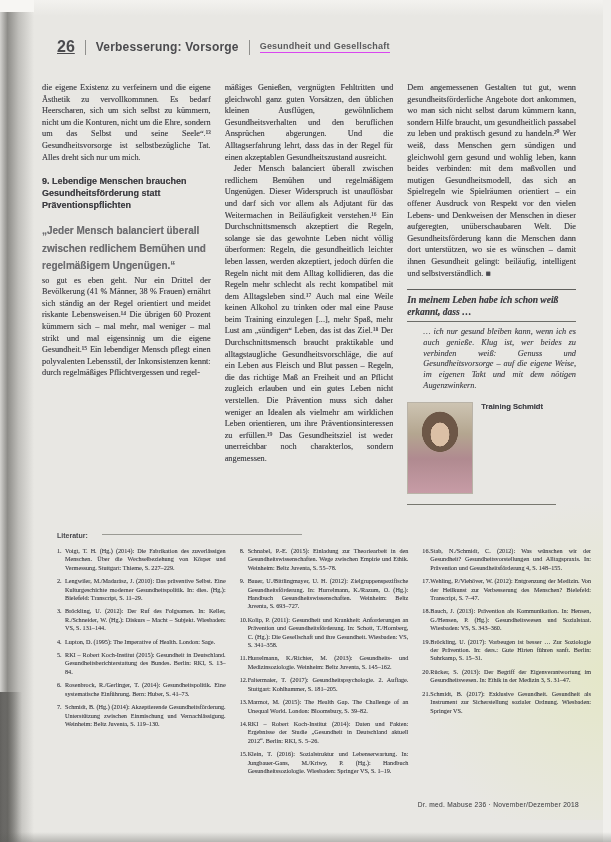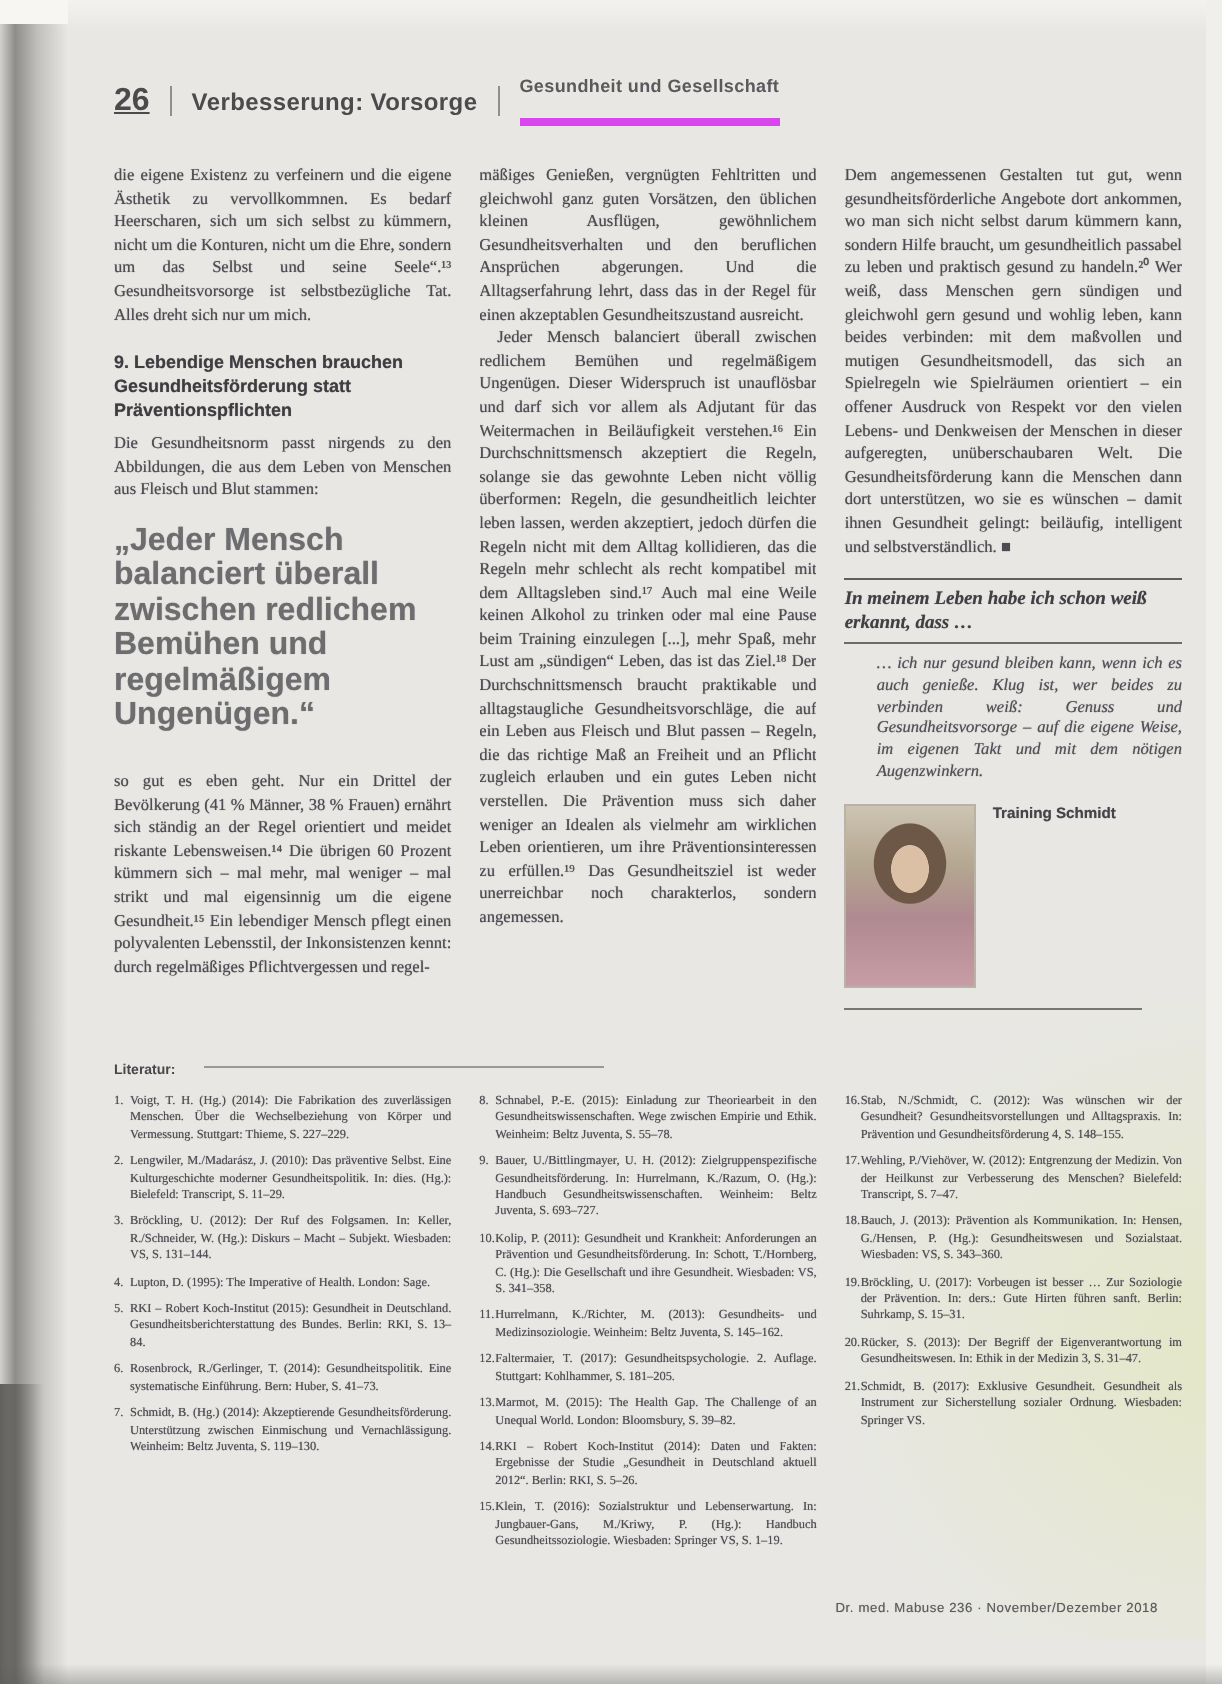--- a/index.html
+++ b/index.html
@@ -23,33 +23,33 @@
     background:linear-gradient(0deg,rgba(90,90,86,.35) 0%,rgba(90,90,86,0) 100%);}
   .scan-green{position:absolute;right:0;top:500px;width:190px;height:320px;
     background:radial-gradient(ellipse at 100% 55%,rgba(228,231,198,.95) 0%,rgba(228,231,198,0) 72%);}
   
   .header{position:absolute;top:38px;left:57px;display:flex;align-items:center;gap:10px;
     font-family:"Liberation Sans", sans-serif;color:#4b4b4e;}
   .page-num{font-size:16px;font-weight:bold;text-decoration:underline;}
   .vdiv{width:1px;height:15px;background:#8f8f8c;}
   .section-title{font-size:12px;font-weight:bold;letter-spacing:.2px;}
   .magazine-title{font-size:9px;font-weight:bold;color:#5a5a5c;
-    border-bottom:4px solid #d946ef;padding-bottom:11px;letter-spacing:.2px;}
+    border-bottom:1px solid #d946ef;padding-bottom:1px;letter-spacing:.2px;}
   
-  .text-columns{position:absolute;top:82px;left:57px;width:534px;height:440px;
+  .text-columns{position:absolute;top:82px;left:42px;width:534px;height:440px;
     display:grid;grid-template-columns:1fr 1fr 1fr;column-gap:14px;overflow:hidden;}
   .col{overflow:hidden;}
   p.body{margin:0;font-size:8.3px;line-height:11.6px;color:#4c4c52;
     text-align:justify;text-shadow:0 0 .5px rgba(76,76,82,.75);}
   p.body.indent{text-indent:9px;}
   .subheading{margin:12px 0 5px 0;font-family:"Liberation Sans", sans-serif;
     font-size:9px;line-height:12px;font-weight:bold;color:#3d3d42;
     text-shadow:0 0 .4px rgba(61,61,66,.6);}
-  .pullquote{margin:11px 0 18px 0;font-family:"Liberation Sans", sans-serif;
-    font-size:16px;line-height:17.5px;font-weight:bold;color:#6d6d70;
+  .pullquote{margin:11px 0 0 0;font-family:"Liberation Sans", sans-serif;
+    font-size:10px;line-height:17.5px;font-weight:bold;color:#6d6d70;
     text-shadow:0 0 .5px rgba(109,109,112,.6);}
   .rule{border:0;border-top:1px solid #5f5f5c;margin:10px 0 4px 0;}
   .rule.thin{border-top-color:#6c6c68;margin:3px 0 5px 0;}
   .teaser-heading{font-size:9.5px;line-height:12px;font-weight:bold;font-style:italic;
     color:#3f3f44;margin:0;text-shadow:0 0 .4px rgba(63,63,68,.6);}
   .teaser-text{margin:0 0 10px 16px;font-size:8.3px;line-height:10.8px;font-style:italic;
     color:#505056;text-align:justify;text-shadow:0 0 .5px rgba(80,80,86,.7);}
   
   .author-box{display:flex;gap:8px;margin-top:4px;}
   .photo{flex:0 0 66px;width:66px;height:92px;border:1px solid #b9b3a7;box-sizing:border-box;
@@ -93,21 +93,20 @@
   <span class="vdiv"></span>
   <span class="section-title">Verbesserung: Vorsorge</span>
   <span class="vdiv"></span>
   <span class="magazine-title">Gesundheit und Gesellschaft</span>
 </div>
 
 <div class="text-columns">
   <div class="col">
     <p class="body">die eigene Existenz zu verfeinern und die eigene Ästhetik zu vervollkommnen. Es bedarf Heerscharen, sich um sich selbst zu kümmern, nicht um die Konturen, nicht um die Ehre, sondern um das Selbst und seine Seele“.¹³ Gesundheitsvorsorge ist selbstbezügliche Tat. Alles dreht sich nur um mich.</p>
     <h4 class="subheading">9. Lebendige Menschen brauchen Gesundheitsförderung statt Präventionspflichten</h4>
-    <p class="body">Die Gesundheitsnorm passt nirgends zu den Abbildungen, die aus dem Leben von Menschen aus Fleisch und Blut stammen:</p>
     <div class="pullquote">„Jeder Mensch balanciert überall zwischen redlichem Bemühen und regelmäßigem Ungenügen.“</div>
     <p class="body">so gut es eben geht. Nur ein Drittel der Bevölkerung (41 % Männer, 38 % Frauen) ernährt sich ständig an der Regel orientiert und meidet riskante Lebensweisen.¹⁴ Die übrigen 60 Prozent kümmern sich – mal mehr, mal weniger – mal strikt und mal eigensinnig um die eigene Gesundheit.¹⁵ Ein lebendiger Mensch pflegt einen polyvalenten Lebensstil, der Inkonsistenzen kennt: durch regelmäßiges Pflichtvergessen und regel-</p>
   </div>
   <div class="col">
     <p class="body">mäßiges Genießen, vergnügten Fehltritten und gleichwohl ganz guten Vorsätzen, den üblichen kleinen Ausflügen, gewöhnlichem Gesundheitsverhalten und den beruflichen Ansprüchen abgerungen. Und die Alltagserfahrung lehrt, dass das in der Regel für einen akzeptablen Gesundheitszustand ausreicht.</p>
     <p class="body indent">Jeder Mensch balanciert überall zwischen redlichem Bemühen und regelmäßigem Ungenügen. Dieser Widerspruch ist unauflösbar und darf sich vor allem als Adjutant für das Weitermachen in Beiläufigkeit verstehen.¹⁶ Ein Durchschnittsmensch akzeptiert die Regeln, solange sie das gewohnte Leben nicht völlig überformen: Regeln, die gesundheitlich leichter leben lassen, werden akzeptiert, jedoch dürfen die Regeln nicht mit dem Alltag kollidieren, das die Regeln mehr schlecht als recht kompatibel mit dem Alltagsleben sind.¹⁷ Auch mal eine Weile keinen Alkohol zu trinken oder mal eine Pause beim Training einzulegen [...], mehr Spaß, mehr Lust am „sündigen“ Leben, das ist das Ziel.¹⁸ Der Durchschnittsmensch braucht praktikable und alltagstaugliche Gesundheitsvorschläge, die auf ein Leben aus Fleisch und Blut passen – Regeln, die das richtige Maß an Freiheit und an Pflicht zugleich erlauben und ein gutes Leben nicht verstellen. Die Prävention muss sich daher weniger an Idealen als vielmehr am wirklichen Leben orientieren, um ihre Präventionsinteressen zu erfüllen.¹⁹ Das Gesundheitsziel ist weder unerreichbar noch charakterlos, sondern angemessen.</p>
   </div>
   <div class="col">
     <p class="body">Dem angemessenen Gestalten tut gut, wenn gesundheitsförderliche Angebote dort ankommen, wo man sich nicht selbst darum kümmern kann, sondern Hilfe braucht, um gesundheitlich passabel zu leben und praktisch gesund zu handeln.²⁰ Wer weiß, dass Menschen gern sündigen und gleichwohl gern gesund und wohlig leben, kann beides verbinden: mit dem maßvollen und mutigen Gesundheitsmodell, das sich an Spielregeln wie Spielräumen orientiert – ein offener Ausdruck von Respekt vor den vielen Lebens- und Denkweisen der Menschen in dieser aufgeregten, unüberschaubaren Welt. Die Gesundheitsförderung kann die Menschen dann dort unterstützen, wo sie es wünschen – damit ihnen Gesundheit gelingt: beiläufig, intelligent und selbstverständlich. ■</p>
     <hr class="rule">

